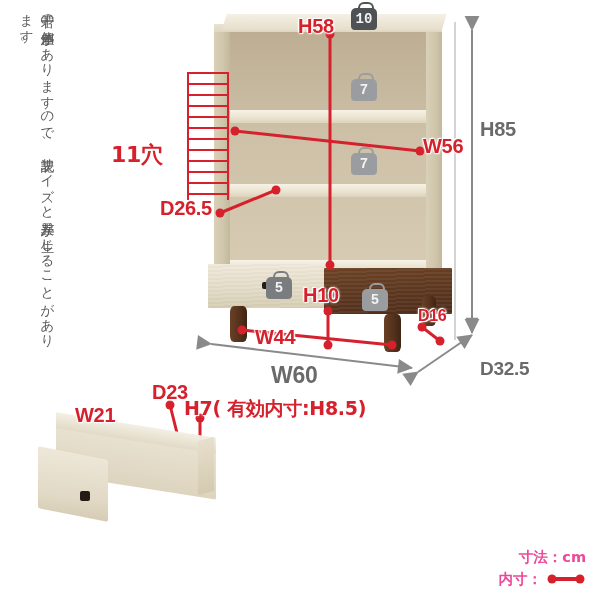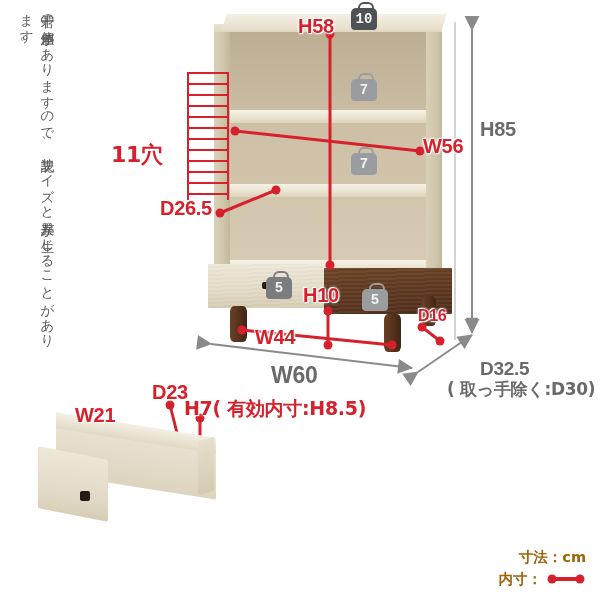--- a/index.html
+++ b/index.html
@@ -90,21 +90,21 @@
   .bDark .bg{background:#4f5255;} .bDark .hdl{border-color:#4f5255;}
   .bMid  .bg{background:#7a7d80;} .bMid  .hdl{border-color:#7a7d80;}
   .bLite .bg{background:#9a9d9f;} .bLite .hdl{border-color:#9a9d9f;}
 
   
   #detail{left:38px;top:415px;width:230px;height:120px;}
 
   
   #legend{right:14px;bottom:10px;width:120px;}
   .lgrow{display:flex;align-items:center;justify-content:flex-end;
-    height:22px;color:#a16207;font-size:14.5px;font-weight:700;
+    height:22px;color:#ec4899;font-size:14.5px;font-weight:700;
     font-family:"DejaVu Sans",sans-serif;white-space:nowrap;}
   .lgrow .sym{display:inline-block;width:40px;height:14px;position:relative;margin-left:4px;}
 </style>
 </head>
 <body>
 
 <div id="stage">
 
   <div class="abs jlabel" id="note">若干の個体差がありますので、表記サイズと差異が生じることがあります。</div>
 
@@ -274,21 +274,20 @@
   <div class="rlabel" style="left:298px;top:15px">H58</div>
   <div class="rlabel" style="left:423px;top:135px">W56</div>
   <div class="rlabel" style="left:160px;top:197px">D26.5</div>
   <div class="rlabel" style="left:255px;top:326px">W44</div>
   <div class="rlabel" style="left:303px;top:284px">H10</div>
   <div class="rlabel" style="left:418px;top:307px;font-size:16px">D16</div>
 
   <div class="glabel" style="left:480px;top:118px">H85</div>
   <div class="glabel" style="left:271px;top:362px;font-size:23px">W60</div>
   <div class="glabel" style="left:480px;top:358px;font-size:19px">D32.5</div>
-  <div class="glabel jlabel" style="left:447px;top:378px;font-size:17px">( 取っ手除く:D30)</div>
 
   <div class="abs" id="detail">
 
     <div class="abs" style="left:18px;top:22px;width:160px;height:50px;
          background:linear-gradient(180deg,#e9e2d1 0%,#ddd4bf 100%);
          transform:skewY(9deg);border-radius:2px;"></div>
     <div class="abs" style="left:18px;top:10px;width:160px;height:16px;
          background:linear-gradient(180deg,#f3efe3,#e2dac7);
          transform:skewY(9deg);"></div>
     <div class="abs" style="left:160px;top:24px;width:16px;height:54px;

